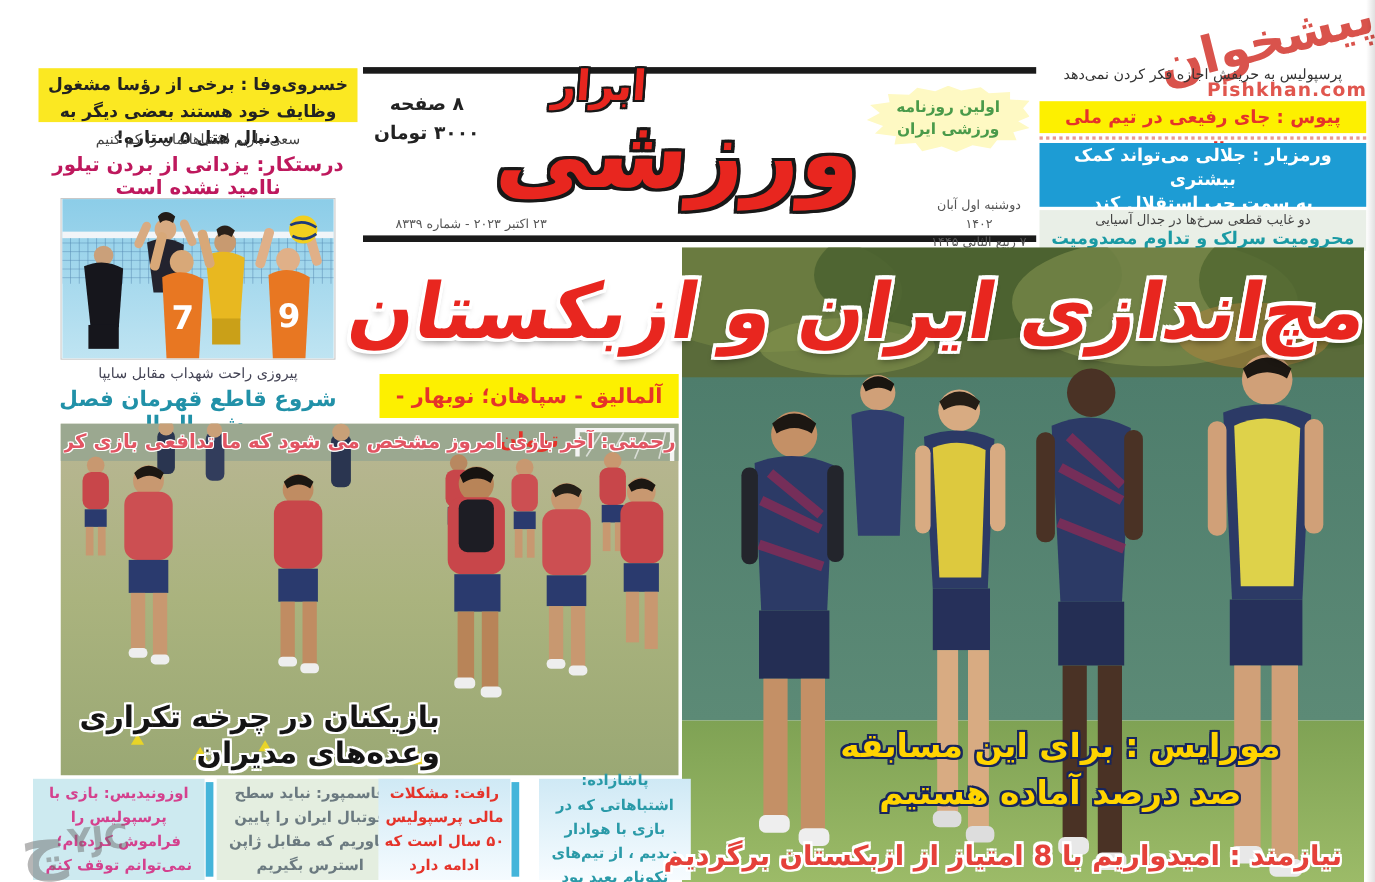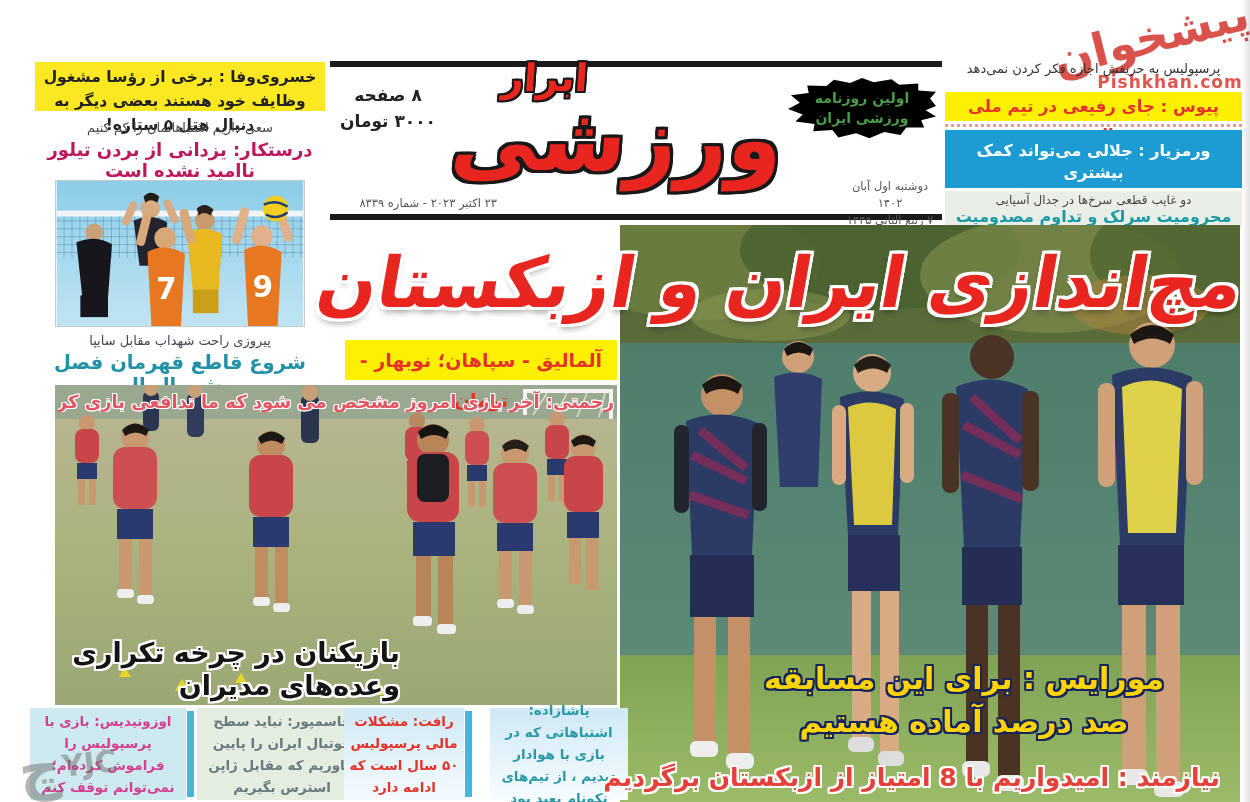--- a/index.html
+++ b/index.html
@@ -21,37 +21,37 @@
   
   .pishkhan-logo { left:1048px; top:-10px; width:205px; height:90px; color:#d9534c;
     font-size:46px; font-weight:bold; transform:rotate(-14deg); text-align:center; line-height:95px; }
   .pishkhan-url { left:1090px; top:72px; width:160px; color:#e0564e; font-size:17px;
     font-weight:bold; letter-spacing:1px; direction:ltr; text-align:center; }
   .tr-kicker { left:945px; top:61px; width:297px; font-size:13px; color:#333; }
   .tr-yellow { left:945px; top:92px; width:297px; height:29px; background:#fdf000;
     color:#e5332a; font-size:16.5px; line-height:29px; }
   .tr-dots { left:945px; top:124px; width:297px; height:0; border-top:3px dotted #e89a94; }
   .tr-blue { left:945px; top:130px; width:297px; height:58px; background:#1d9cd4;
-    color:#fff; font-size:16px; padding-top:10px; line-height:22px;text-align:center; }
+    color:#fff; font-size:16px; padding-top:0; line-height:22px;text-align:center; }
   .tr-light { left:945px; top:191px; width:297px; height:37px; background:#e9efe7; padding-top:2px; }
   .tr-light .l1 { font-size:12px; color:#444; }
   .tr-light .l2 { font-size:16px; color:#1a9aa4; font-weight:bold; }
 
   
   .bar-top { left:330px; top:61px; width:612px; height:6px; background:#1a1a1a; }
   .bar-bottom { left:330px; top:214px; width:612px; height:6px; background:#1a1a1a; }
   .mh-pages { left:338px; top:82px; width:100px; font-size:17px; font-weight:bold; color:#222; line-height:26px; }
   .mh-issue { left:332px; top:196px; width:165px; font-size:11.5px; color:#555; }
   .mh-logo { left:468px; top:56px; width:315px; height:160px; color:#e8261f; text-align:center;
     transform:skewX(-4deg); }
   .mh-logo .s { display:block; font-size:38px; font-weight:bold; text-align:left; padding-left:30px;
     text-shadow:-2px -2px 0 #181818,2px -2px 0 #181818,-2px 2px 0 #181818,2px 2px 0 #181818,2px 0 0 #181818,-2px 0 0 #181818,0 2px 0 #181818,0 -2px 0 #181818; }
   .mh-logo .g { display:block; font-size:88px; font-weight:bold; line-height:96px; margin-top:-8px;
     text-shadow:-3px -3px 0 #181818,3px -3px 0 #181818,-3px 3px 0 #181818,3px 3px 0 #181818,3px 0 0 #181818,-3px 0 0 #181818,0 3px 0 #181818,0 -3px 0 #181818; }
-  .mh-badge { left:788px; top:78px; width:148px; height:62px; background:#000000; color:#4a9a4a;
+  .mh-badge { left:788px; top:78px; width:148px; height:62px; background:#fef9c3; color:#4a9a4a;
     font-size:14px; font-weight:bold; padding-top:10px; line-height:20px;
     clip-path:polygon(50% 0%,58% 7%,70% 2%,75% 11%,88% 9%,88% 20%,100% 22%,96% 33%,100% 45%,93% 52%,100% 62%,90% 68%,92% 80%,80% 80%,76% 92%,65% 87%,55% 97%,46% 89%,34% 96%,30% 84%,17% 86%,18% 74%,5% 70%,10% 59%,0% 50%,8% 40%,2% 28%,14% 24%,13% 12%,26% 13%,31% 3%,42% 8%); }
   .mh-dates { left:840px; top:178px; width:100px; font-size:11.5px; color:#555; line-height:17px; }
 
   
   .lc-yellow { left:35px; top:62px; width:290px; height:49px; background:#fbe822;
     color:#222; font-size:15.5px; font-weight:bold; line-height:24px; padding-top:3px; }
   .lc-kicker { left:35px; top:120px; width:290px; font-size:13px; color:#444; }
   .lc-red { left:35px; top:139px; width:290px; font-size:18px; font-weight:bold; color:#be185d; }
   .lc-photo { left:55px; top:180px; width:250px; height:147px; border:1px solid #c8c8c8; }

